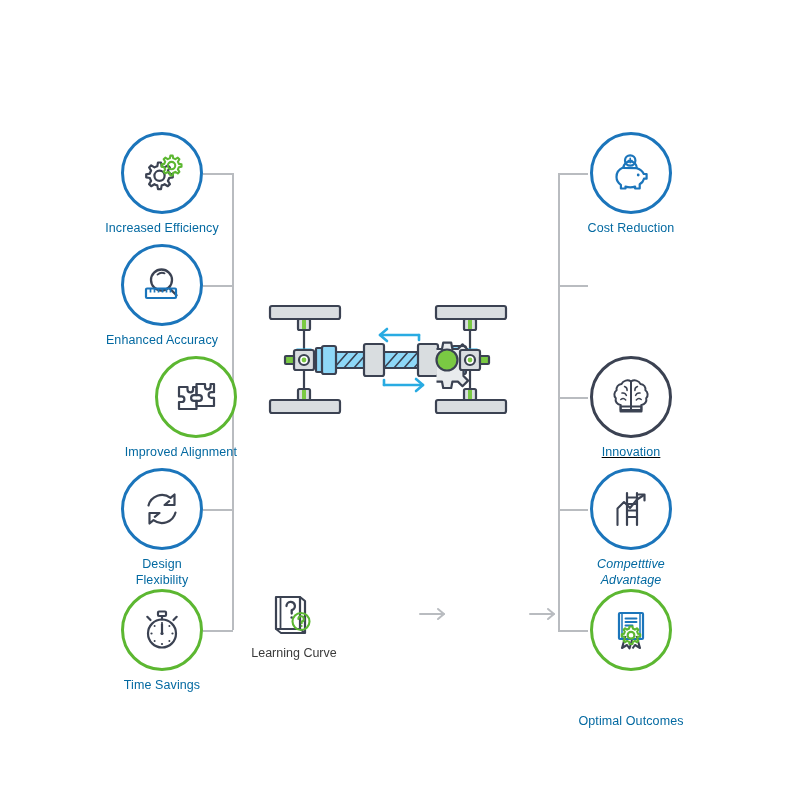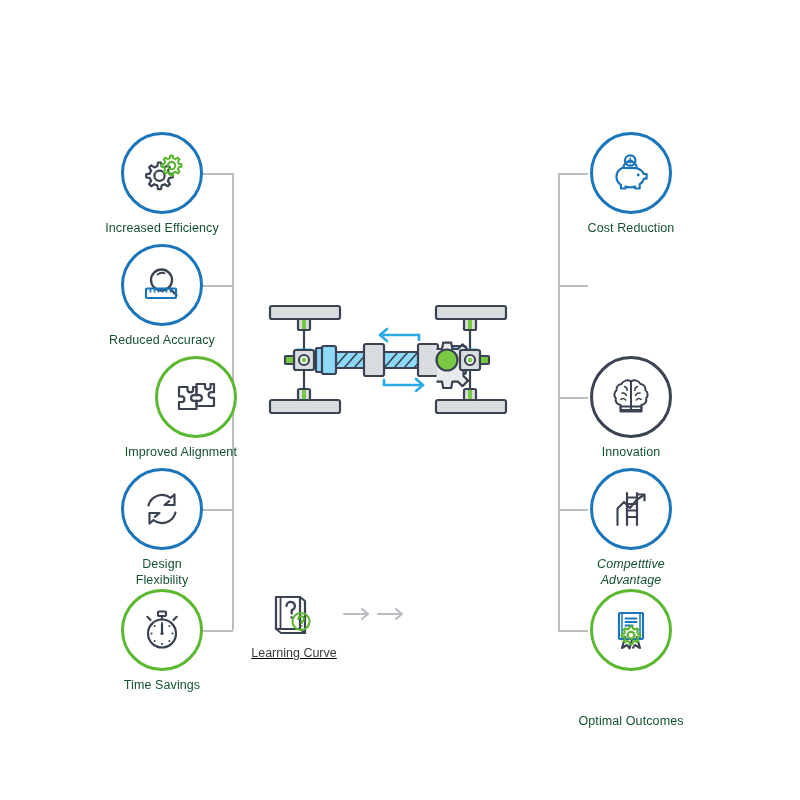--- a/index.html
+++ b/index.html
@@ -35,21 +35,21 @@
     justify-content: center;
     box-sizing: border-box;
   }
   .ring.green  { border-color: #5cb731; }
   .ring.navy   { border-color: #3b4252; }
   .ring svg { display: block; }
 
   .node-label {
     margin-top: 7px;
     font-size: 12.5px;
-    color: #14532d;
+    color: #0369a1;
     text-align: center;
     line-height: 1.25;
     white-space: pre-line;
     letter-spacing: 0.1px;
   }
 
   
   .spine {
     position: absolute;
     width: 1.5px;
@@ -69,22 +69,21 @@
   }
 
   
   .flow {
     position: absolute;
     left: 248px;
     top: 588px;
     width: 312px;
     display: flex;
     align-items: flex-start;
-    justify-content: flex-start;
-    text-decoration: underline;
+    justify-content: space-between;
   }
   .flow-step {
     display: flex;
     flex-direction: column;
     align-items: center;
     width: 92px;
   }
   .flow-icon {
     height: 52px;
     display: flex;
@@ -153,21 +152,21 @@
             <path d="M31.9 27.6 L39.5 35.2"></path>
             <path d="M20.5 14.6 A7 7 0 0 1 27.6 13.3" stroke-width="1.8"></path>
           </g>
           <g fill="none" stroke="#1b75bb" stroke-width="2.2" stroke-linejoin="round">
             <rect x="9" y="28.5" width="30" height="9.5" rx="1"></rect>
             <path d="M13.5 28.5 v4 M17.5 28.5 v4 M21.5 28.5 v4 M25.5 28.5 v4 M29.5 28.5 v4 M33.5 28.5 v4" stroke-width="1.7"></path>
           </g>
         </svg>
       </span>
     </div>
-    <div class="node-label">Reduced Accuracy</div>
+    <div class="node-label">Enhanced Accuracy</div>
   </div>
 
   <div class="node" style="left:87px; top:356px;align-items:flex-end;">
     <div class="ring green">
       <span>
         <svg width="50" height="50" viewBox="0 0 50 50">
           <g fill="none" stroke="#3b4252" stroke-width="2.2" stroke-linejoin="round">
             <path d="M8 15 h8.5 v2.6 a2.8 2.8 0 0 0 5.6 0 V15 h3.4 v8.2 h-2.6 a2.8 2.8 0 0 0 0 5.6 h2.6 V37 H8 v-7 h2.6 a2.8 2.8 0 0 0 0-5.6 H8 Z"></path>
             <path d="M25.5 12 H34 v2.6 a2.8 2.8 0 0 0 5.6 0 V12 H43 v8.2 h-2.6 a2.8 2.8 0 0 0 0 5.6 H43 V34 h-17.5 v-5.2 h2.6 a2.8 2.8 0 0 0 0-5.6 h-2.6 Z"></path>
           </g>
@@ -231,21 +230,21 @@
             <circle cx="24.2" cy="12.5" r="5.2"></circle>
             <path d="M24.2 10.2 v4.6 M22.4 12.5 h3.6" stroke-width="1.6"></path>
           </g>
         </svg>
       </span>
     </div>
     <div class="node-label">Cost Reduction</div>
   </div>
 
 
-  <div class="node" style="left:556px; top:356px;">
+  <div class="node" style="left:556px; top:356px;text-decoration:underline;">
     <div class="ring navy">
       <span>
         <svg width="50" height="50" viewBox="0 0 50 50">
           <g fill="none" stroke="#3b4252" stroke-width="2" stroke-linejoin="round" stroke-linecap="round">
             <path d="M25 9.5 c-3.2 -2.2 -8 -1 -9.4 2.4 c-3.4 0.3 -5.6 3.2 -5 6.4 c-2.6 1.8 -3 5.6 -0.8 7.9 c-0.9 3.2 1.3 6.3 4.6 6.7 l0.3 0 v5 h10.3 Z"></path>
             <path d="M25 9.5 c3.2 -2.2 8 -1 9.4 2.4 c3.4 0.3 5.6 3.2 5 6.4 c2.6 1.8 3 5.6 0.8 7.9 c0.9 3.2 -1.3 6.3 -4.6 6.7 l-0.3 0 v5 H25 Z"></path>
             <path d="M25 9.5 V38" stroke-width="1.8"></path>
             <path d="M14.5 34.5 h21 v5 h-21 Z"></path>
             <path d="M18.5 14.5 c1.8 0.6 2.8 2.2 2.6 4 M16 21 c2 -0.4 3.7 0.6 4.4 2.4 M14.8 27.5 c1.6 -1.2 3.6 -1 4.9 0.4" stroke-width="1.5"></path>
             <path d="M31.5 14.5 c-1.8 0.6 -2.8 2.2 -2.6 4 M34 21 c-2 -0.4 -3.7 0.6 -4.4 2.4 M35.2 27.5 c-1.6 -1.2 -3.6 -1 -4.9 0.4" stroke-width="1.5"></path>

